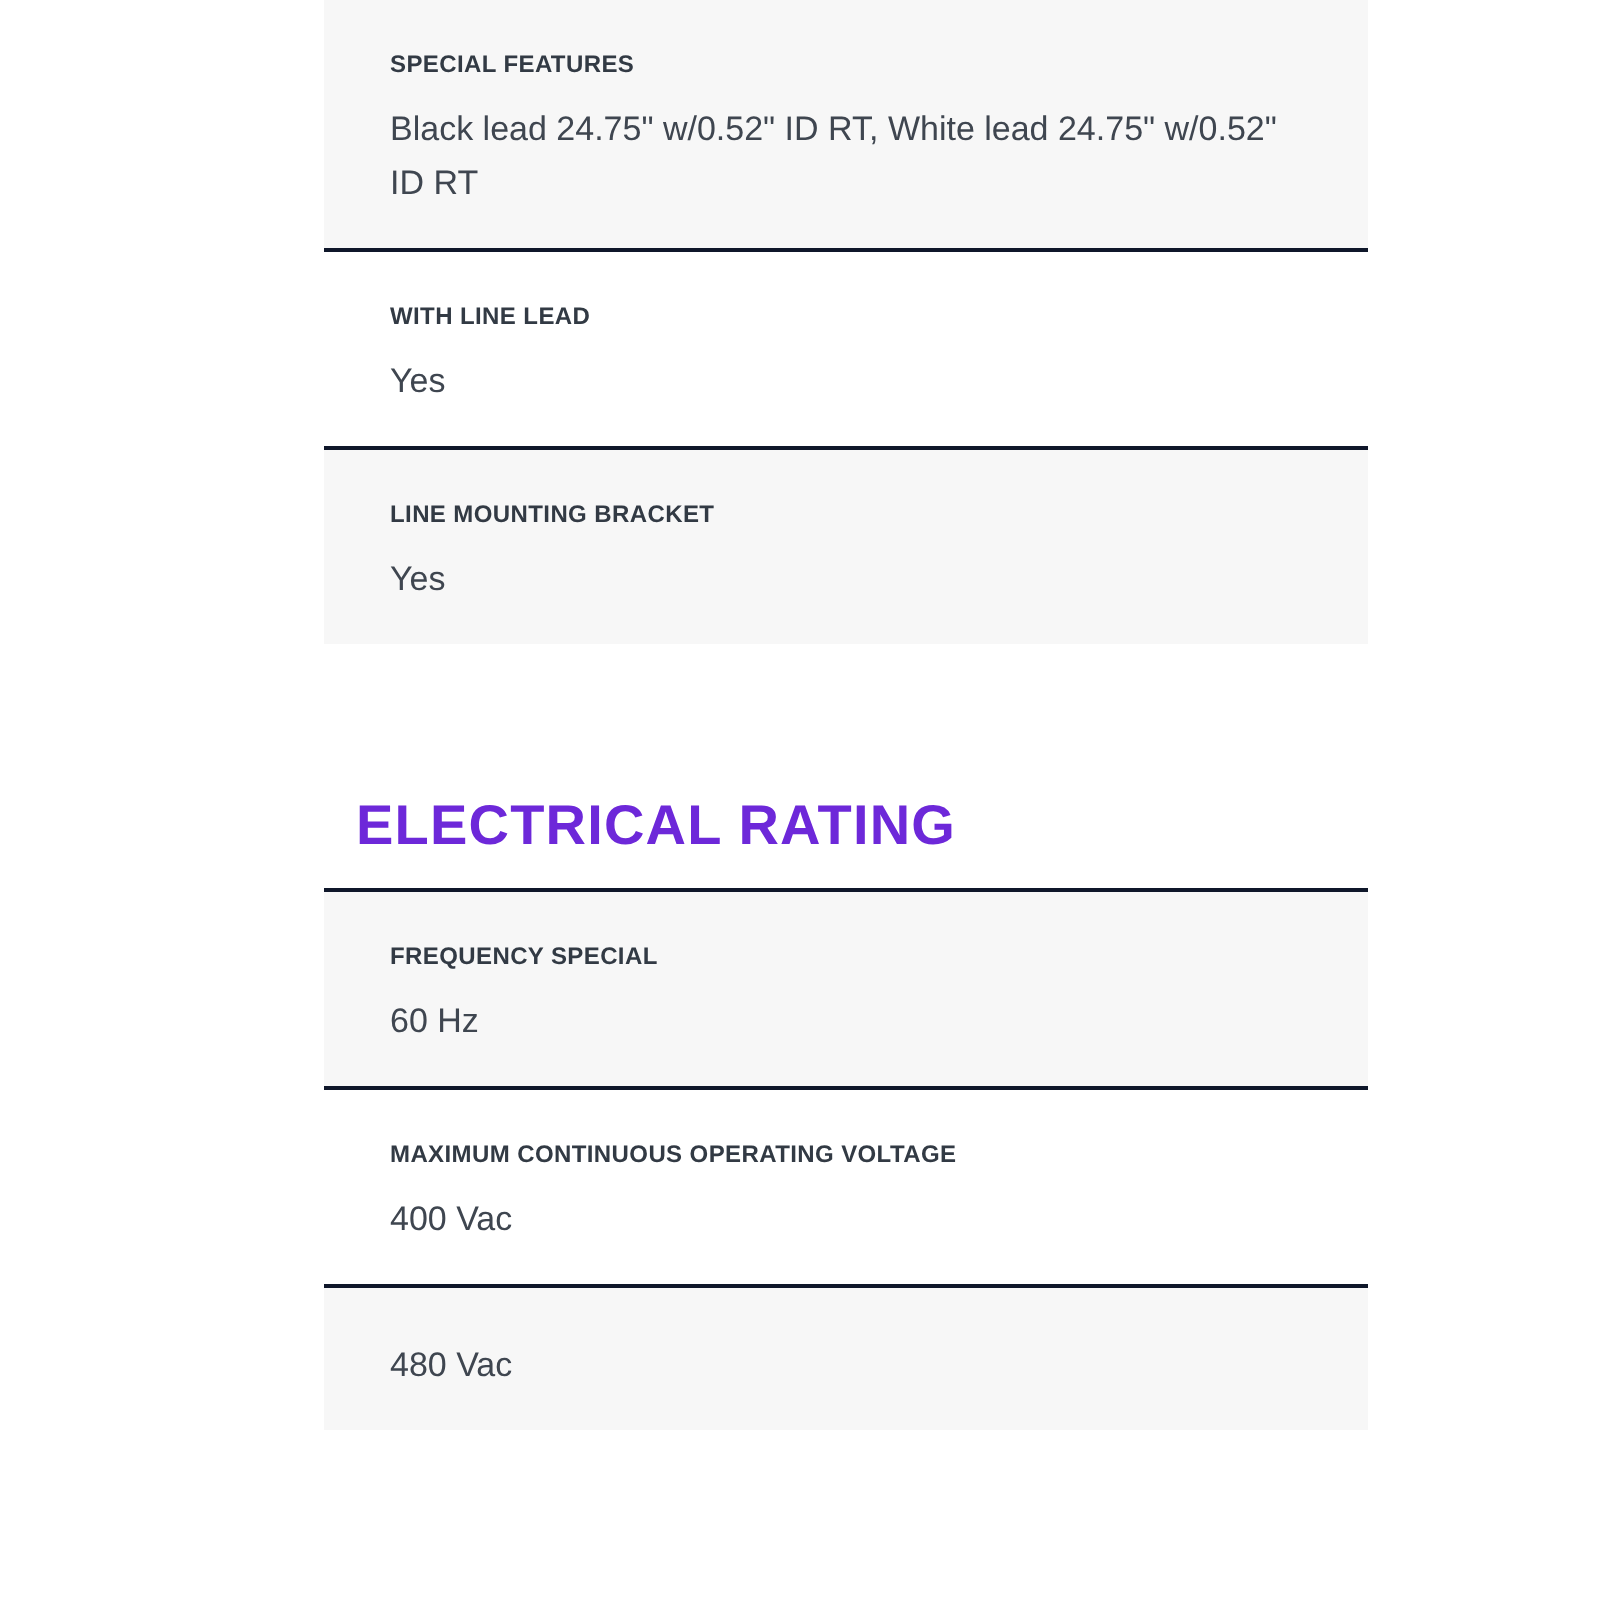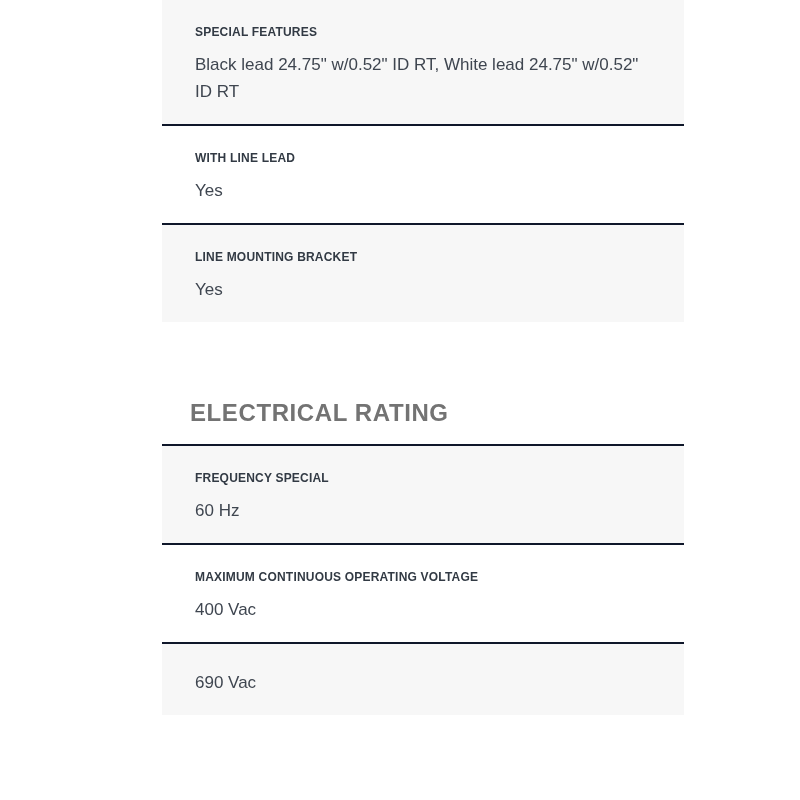--- a/index.html
+++ b/index.html
@@ -42,26 +42,26 @@
     letter-spacing: 0.2px;
   }
   .spec-value {
     font-size: 17px;
     font-weight: normal;
     color: #3f4650;
     line-height: 27px;
     margin-top: 6px;
   }
   .section-heading {
-    font-size: 24px;
+    font-size: 28px;
     font-weight: bold;
-    color: #737373;
+    color: #6d28d9;
     letter-spacing: 0.6px;
     line-height: 32px;
-    margin: 75px 0 15px 28px;
+    margin: 75px 0 15px 16px;
   }
 </style>
 </head>
 <body>
 
 <div class="page">
   <div class="specs-column">
 
     <section class="spec-group first">
       <div class="spec-row alt">
@@ -83,18 +83,18 @@
     <section class="spec-group">
       <div class="spec-row alt">
         <div class="spec-label">FREQUENCY SPECIAL</div>
         <div class="spec-value">60 Hz</div>
       </div>
       <div class="spec-row">
         <div class="spec-label">MAXIMUM CONTINUOUS OPERATING VOLTAGE</div>
         <div class="spec-value">400 Vac</div>
       </div>
       <div class="spec-row alt">
-        <div class="spec-value">690 Vac</div>
+        <div class="spec-value">480 Vac</div>
       </div>
     </section>
 
   </div>
 </div>
 
 </body></html>

